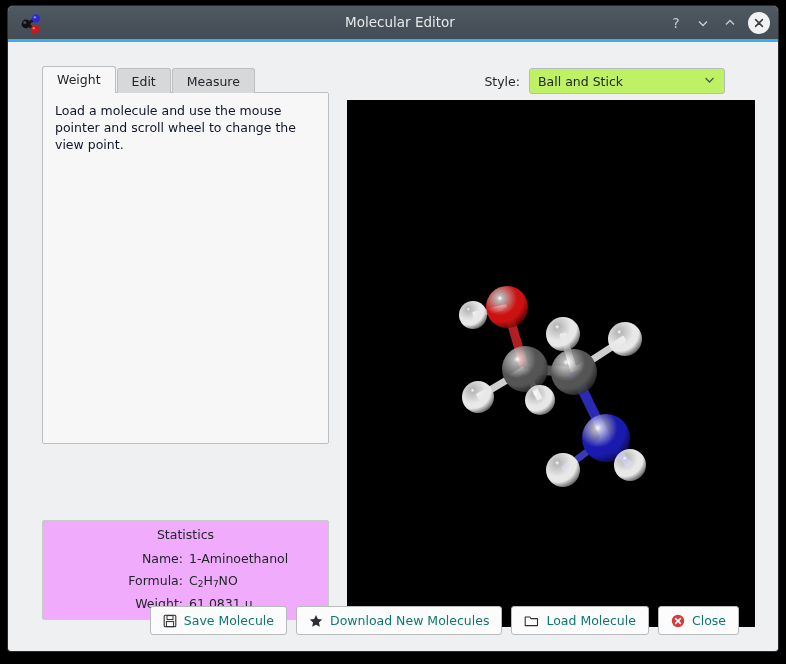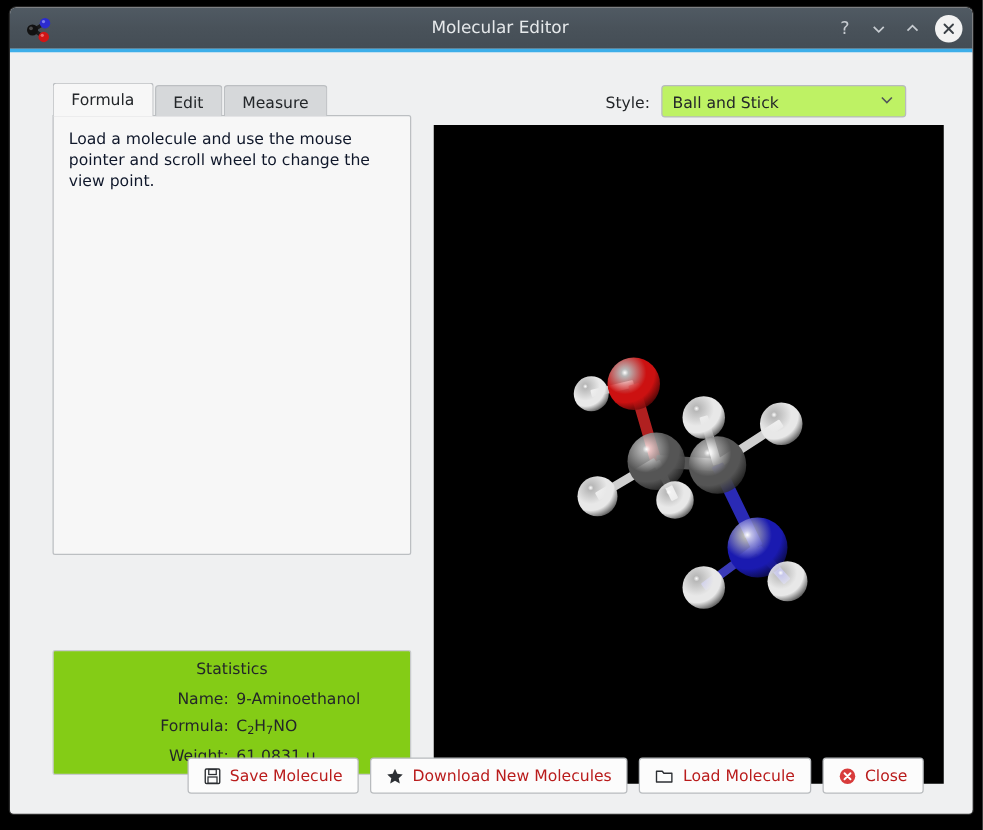--- a/index.html
+++ b/index.html
@@ -117,21 +117,21 @@
     font-size: 12.5px;
     color: #0f172a;
     line-height: 1.35;
     border-radius: 0 2px 2px 2px;
   }
   
   .stats {
     position: absolute;
     left: 34px; top: 478px;
     width: 287px; height: 100px;
-    background: #84cc16;
+    background: #f0abfc;
     border: 1px solid #c8cacc;
     border-radius: 2px;
     box-sizing: border-box;
     padding-top: 6px;
   }
   .stats-title {
     text-align: center;
     font-size: 12.5px;
     color: #232629;
     margin-bottom: 9px;
@@ -208,21 +208,21 @@
   .btn {
     height: 29px;
     background: #fcfcfc;
     border: 1px solid #b8bbbe;
     border-radius: 3px;
     display: flex;
     align-items: center;
     gap: 7px;
     padding: 0 12px;
     font-size: 12.5px;
-    color: #b91c1c;
+    color: #0f766e;
     cursor: pointer;
     box-sizing: border-box;
   }
   .btn svg { display: block; flex: none; }
 </style>
 </head>
 <body>
 
 <div class="window">
 
@@ -259,34 +259,34 @@
           <path d="M3.6 3.6 L10.4 10.4 M10.4 3.6 L3.6 10.4" stroke="#3a4046" stroke-width="1.5" stroke-linecap="round"></path>
         </svg>
       </div>
     </div>
   </div>
 
   <div class="body-area">
 
     <div class="tabwrap">
       <div class="tabstrip">
-        <div class="tab active">Formula</div>
+        <div class="tab active">Weight</div>
         <div class="tab">Edit</div>
         <div class="tab">Measure</div>
       </div>
       <div class="tabpanel">
         <span>Load a molecule and use the mouse pointer and scroll wheel to change the view point.</span>
       </div>
     </div>
 
     <div class="stats">
       <div class="stats-title">Statistics</div>
       <div class="stats-row">
         <div class="stats-label">Name:</div>
-        <div class="stats-value">9-Aminoethanol</div>
+        <div class="stats-value">1-Aminoethanol</div>
       </div>
       <div class="stats-row">
         <div class="stats-label">Formula:</div>
         <div class="stats-value" id="formula-value"><span>C</span><sub>2</sub><span>H</span><sub>7</sub><span>NO</span></div>
       </div>
       <div class="stats-row">
         <div class="stats-label">Weight:</div>
         <div class="stats-value">61.0831 u</div>
       </div>
     </div>

